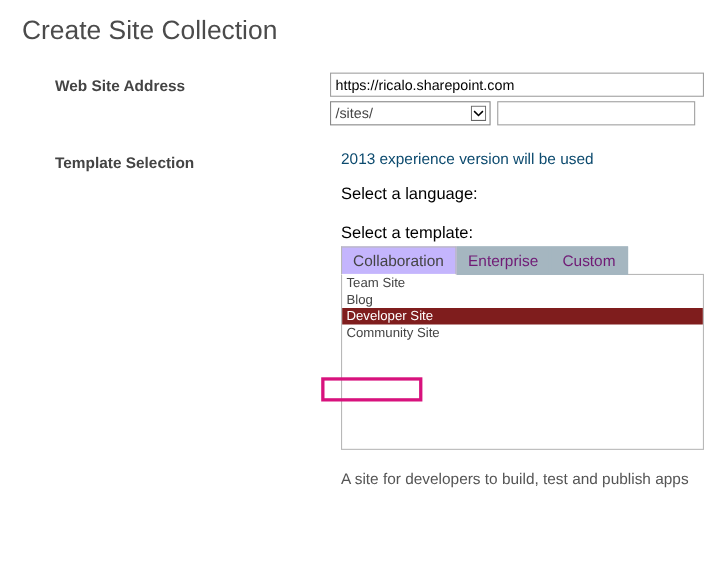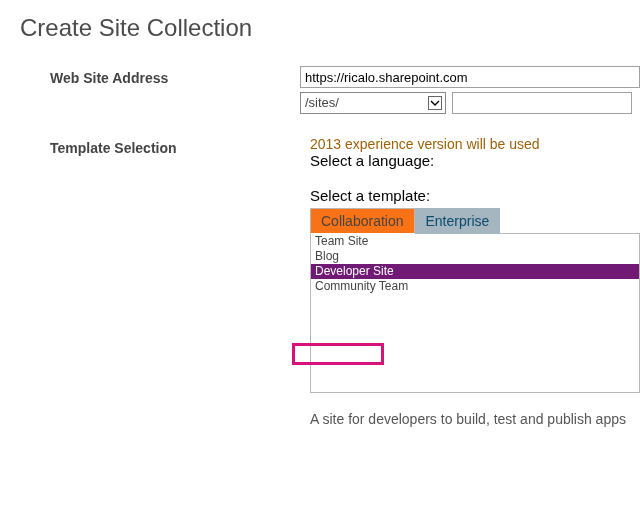--- a/index.html
+++ b/index.html
@@ -10,30 +10,30 @@
   .lbl{width:260px;font-size:14px;font-weight:700;color:#444;padding-top:4px}
   .col{flex:1 0 auto}
   input[type=text].field{height:22px;border:1px solid #a0a0a0;padding:0 4px;font-size:13px;background:#fff;box-sizing:border-box}
   .title-input{width:340px;margin-left:0}
   .addr-input{width:340px}
   .addr-line2{margin-top:4px;display:flex;gap:6px}
   .select{height:22px;border:1px solid #888;background:#fff;font-size:13px;padding:2px 22px 2px 4px;position:relative;display:inline-flex;align-items:flex-start;box-sizing:border-box}
   .select .chev{position:absolute;right:3px;top:3px}
   .sites-sel{width:146px}
   .path-input{width:180px;height:22px;border:1px solid #a0a0a0;box-sizing:border-box}
-  .note{font-size:14px;color:#a16207;margin-bottom:0}
+  .note{font-size:14px;color:#0c4a6e;margin-bottom:16px}
   .sub-label{font-size:15px;color:#000000;margin-bottom:4px}
   .lang-box{width:172px;position:relative;outline:3px solid #d8127d;outline-offset:-1px}
   .tmpl-section{margin-top:18px}
   .tabs{display:flex}
-  .tab{font-size:14px;padding:4px 10px;color:#0c4a6e;background:#a5b6c0;border:1px solid #a5b6c0;cursor:pointer}
-  .tab.active{background:#f97316;color:#444;border:1px solid #b8b8b8;border-bottom:1px solid #fff;position:relative;z-index:2}
+  .tab{font-size:14px;padding:4px 10px;color:#701a75;background:#a5b6c0;border:1px solid #a5b6c0;cursor:pointer}
+  .tab.active{background:#c4b5fd;color:#444;border:1px solid #b8b8b8;border-bottom:1px solid #fff;position:relative;z-index:2}
   .tmpl-list{border:1px solid #b8b8b8;width:330px;height:160px;margin-top:-1px;background:#fff;font-size:12px;padding:0;overflow:hidden;box-sizing:border-box}
   .tmpl-item{padding:0 4px;line-height:15px}
-  .tmpl-item.sel{background:#701a75;color:#fff}
+  .tmpl-item.sel{background:#7f1d1d;color:#fff}
   .dev-hl{position:absolute;border:3px solid #d8127d;pointer-events:none}
   .desc{font-size:14px;color:#555;margin-top:18px;white-space:nowrap}
   svg.chev{width:14px;height:14px}
 </style>
 </head>
 <body>
 
 <div class="page">
   <div class="heading">Create Site Collection</div>
 
@@ -62,26 +62,27 @@
       <div class="col">
         <div class="note">2013 experience version will be used</div>
 
         <div class="sub-label">Select a language:</div>
 
         <div class="tmpl-section">
           <div class="sub-label">Select a template:</div>
           <div class="tabs">
             <div class="tab active">Collaboration</div>
             <div class="tab">Enterprise</div>
+            <div class="tab">Custom</div>
           </div>
           <div class="tmpl-list" id="tmpl-list">
             <div class="tmpl-item">Team Site</div>
             <div class="tmpl-item">Blog</div>
             <div class="tmpl-item sel" id="dev-item">Developer Site</div>
-            <div class="tmpl-item">Community Team</div>
+            <div class="tmpl-item">Community Site</div>
           </div>
           <div class="desc">A site for developers to build, test and publish apps</div>
         </div>
       </div>
     </div>
 
   </div>
 
   <div class="dev-hl" id="dev-hl" style="left: 291.844px; top: 343px; width: 86px; height: 16px;"></div>
 </div>

